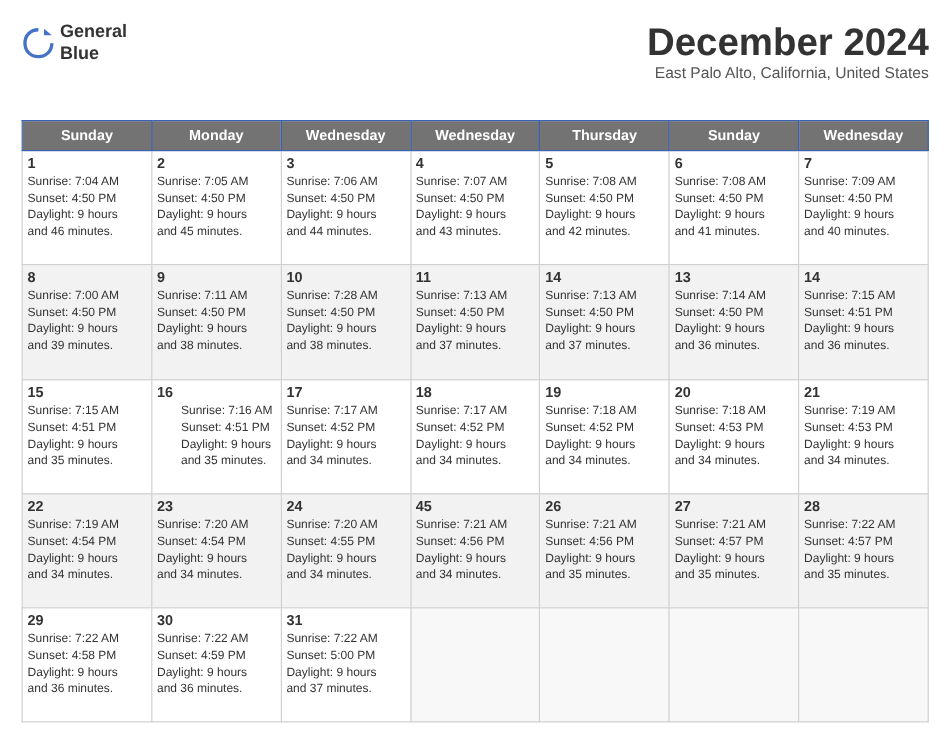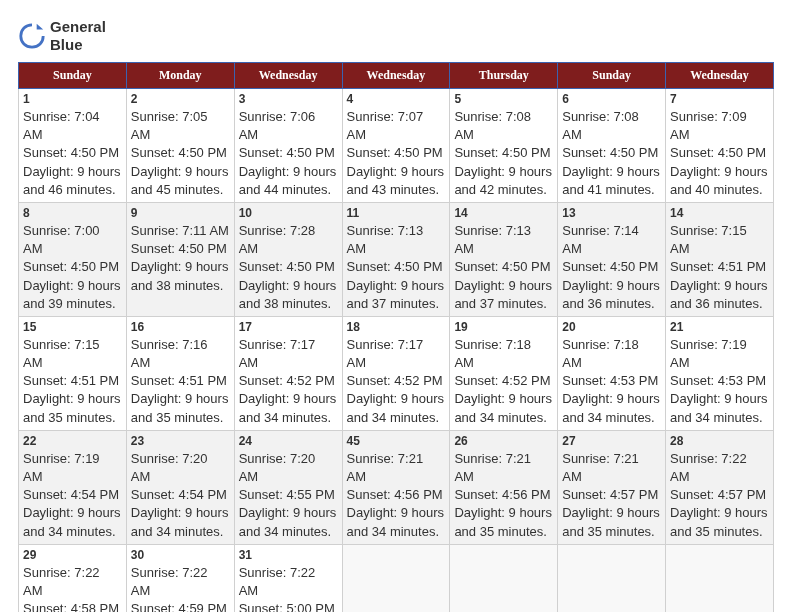--- a/index.html
+++ b/index.html
@@ -9,20 +9,21 @@
       font-family: Arial, Helvetica, sans-serif;
       background: #fff;
       overflow: hidden;
     }
     .page {
       width: 792px;
       height: 612px;
       padding: 18px 18px 10px 18px;
       display: flex;
       flex-direction: column;
+      gap: 24px;
     }
     .header {
       display: flex;
       justify-content: space-between;
       align-items: flex-start;
       margin-bottom: 8px;
     }
     .logo {
       display: flex;
       align-items: center;
@@ -54,28 +55,27 @@
       font-size: 13px;
       color: #555;
     }
     .calendar {
       flex: 1;
       border-collapse: collapse;
       width: 100%;
       table-layout: fixed;
     }
     .calendar th {
-      background-color: #7f1d1d;
+      background-color: #737373;
       color: white;
       font-size: 12px;
       font-weight: bold;
       text-align: center;
       padding: 5px 3px;
       border: 1px solid #3a62b0;
-      font-family: Liberation Serif, serif;
     }
     .calendar td {
       border: 1px solid #d0d0d0;
       vertical-align: top;
       padding: 3px 4px;
       font-size: 9.5px;
       color: #333;
       background: #fff;
       height: 78px;
     }
@@ -85,39 +85,43 @@
     .calendar td.empty {
       background: #f8f8f8;
     }
     .day-num {
       font-size: 12px;
       font-weight: bold;
       display: block;
       margin-bottom: 2px;
     }
     .cell-text {
-      font-size: 13px;
+      font-size: 10px;
       line-height: 1.4;
       color: #333;
     }
   </style>
 </head>
 <body>
 
 <div class="page">
   <div class="header">
     <div class="logo">
       <svg class="logo-icon" viewBox="0 0 30 30">
         <path d="M15 3 C8 3 3 8 3 15 C3 22 8 27 15 27 C22 27 27 22 27 15" fill="none" stroke="#4472c4" stroke-width="3"></path>
         <path d="M20 2 L27 8 L20 8 Z" fill="#4472c4"></path>
       </svg>
       <div class="logo-text">
         <span>General</span>
         <span>Blue</span>
       </div>
+    </div>
+    <div class="title-block">
+      <div class="month-title">December 2024</div>
+      <div class="location">East Palo Alto, California, United States</div>
     </div>
   </div>
 
   <table class="calendar">
     <thead>
       <tr>
         <th>Sunday</th>
         <th>Monday</th>
         <th>Wednesday</th>
         <th>Wednesday</th>
@@ -232,21 +236,21 @@
         <tr>
           <td>
             <span class="day-num">15</span>
             <div class="cell-text" style="white-space: pre-line;">Sunrise: 7:15 AM
 Sunset: 4:51 PM
 Daylight: 9 hours
 and 35 minutes.</div>
           </td>
           <td>
             <span class="day-num">16</span>
-            <div class="cell-text" style="white-space: pre-line;">Sunrise: 7:16 AM
+            <div class="cell-text" style="white-space: pre-line; margin-left: 20px;">Sunrise: 7:16 AM
 Sunset: 4:51 PM
 Daylight: 9 hours
 and 35 minutes.</div>
           </td>
           <td>
             <span class="day-num">17</span>
             <div class="cell-text" style="white-space: pre-line;">Sunrise: 7:17 AM
 Sunset: 4:52 PM
 Daylight: 9 hours
 and 34 minutes.</div>

